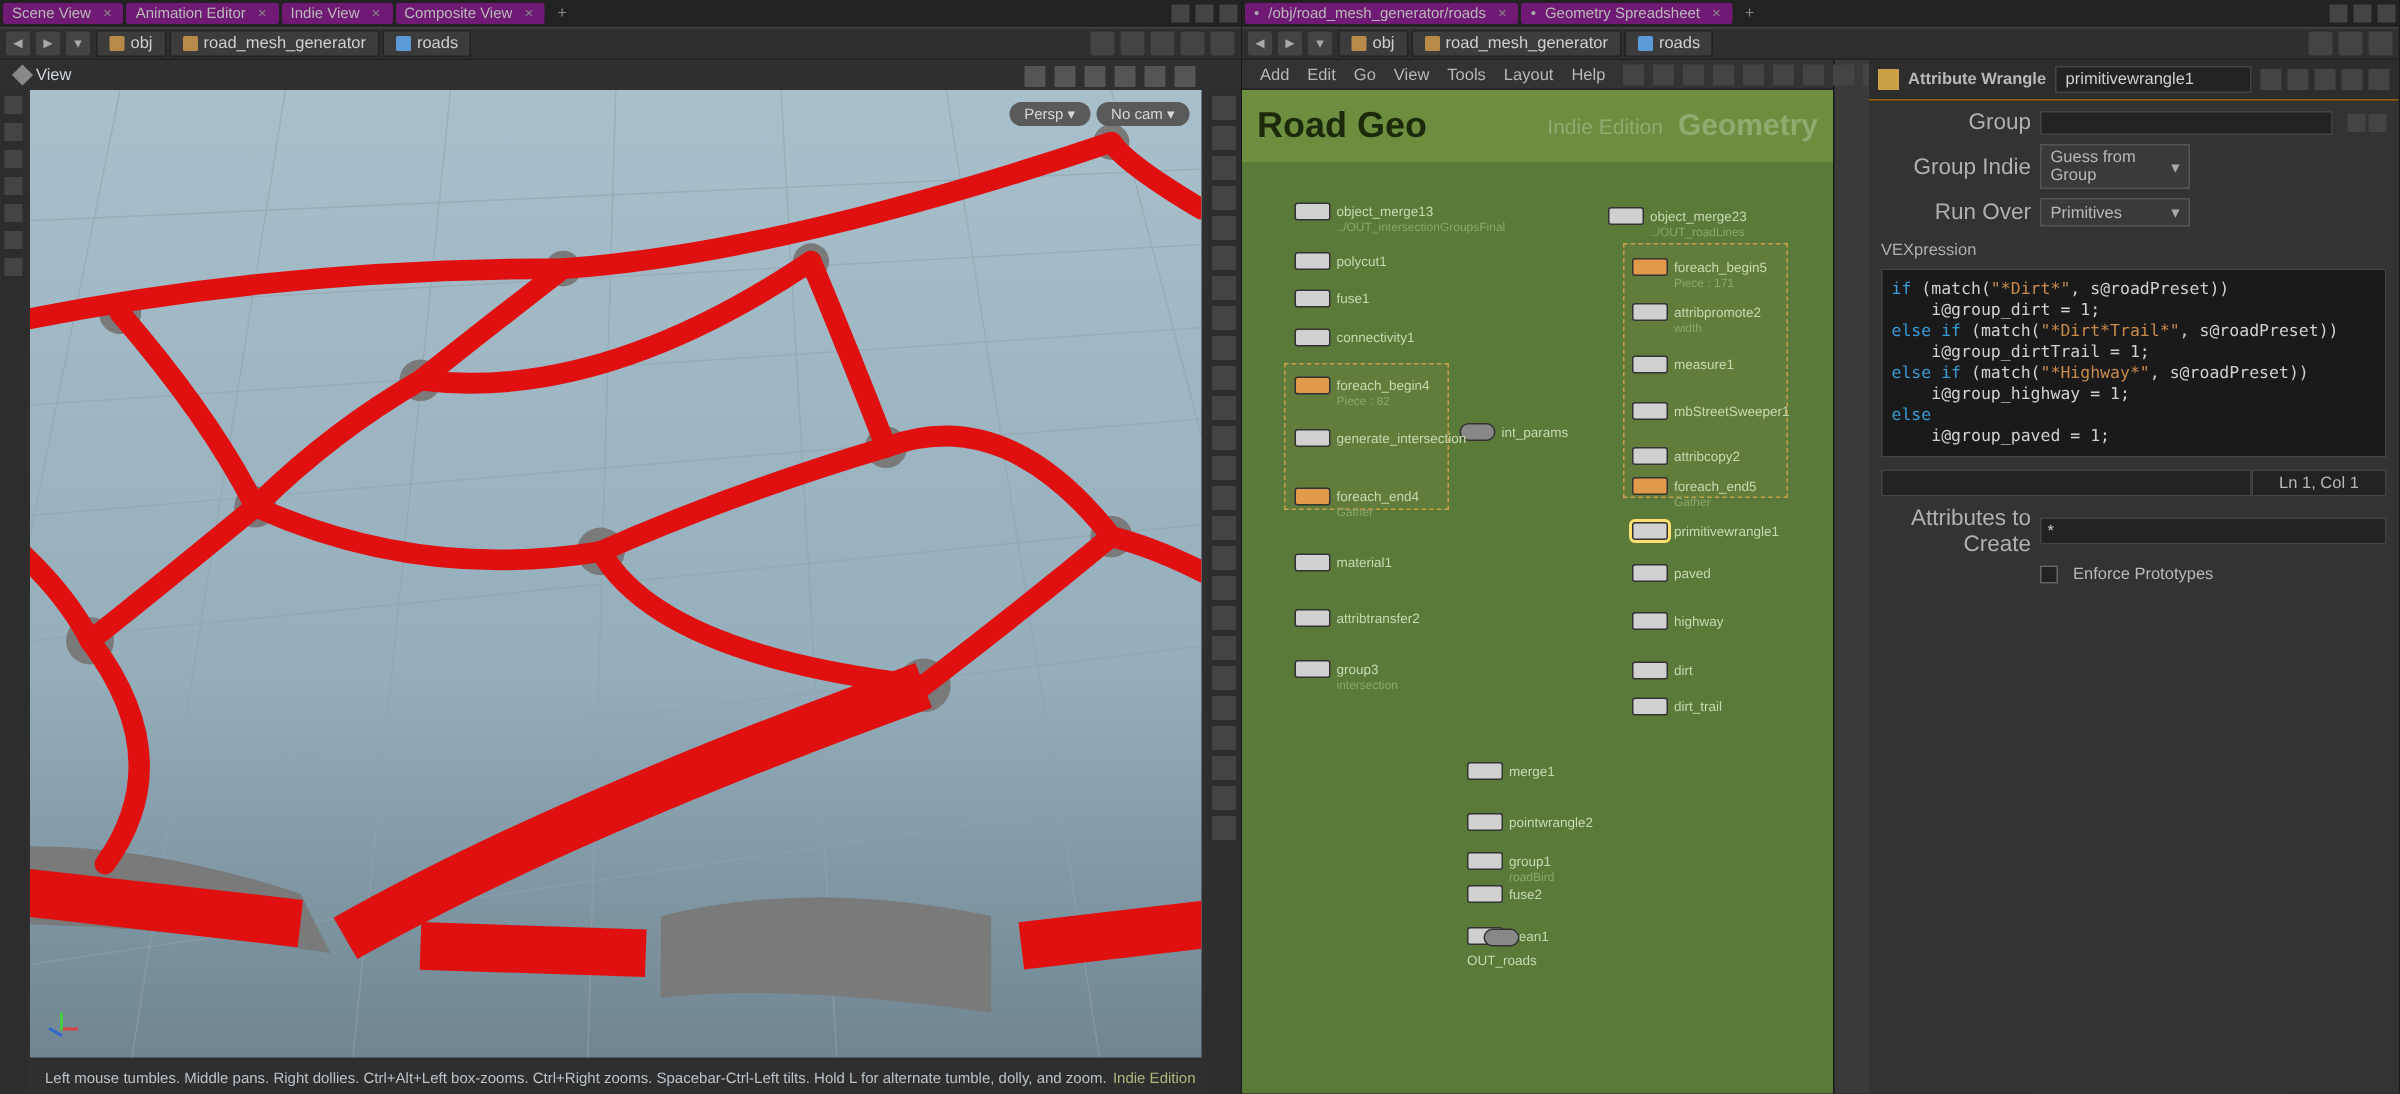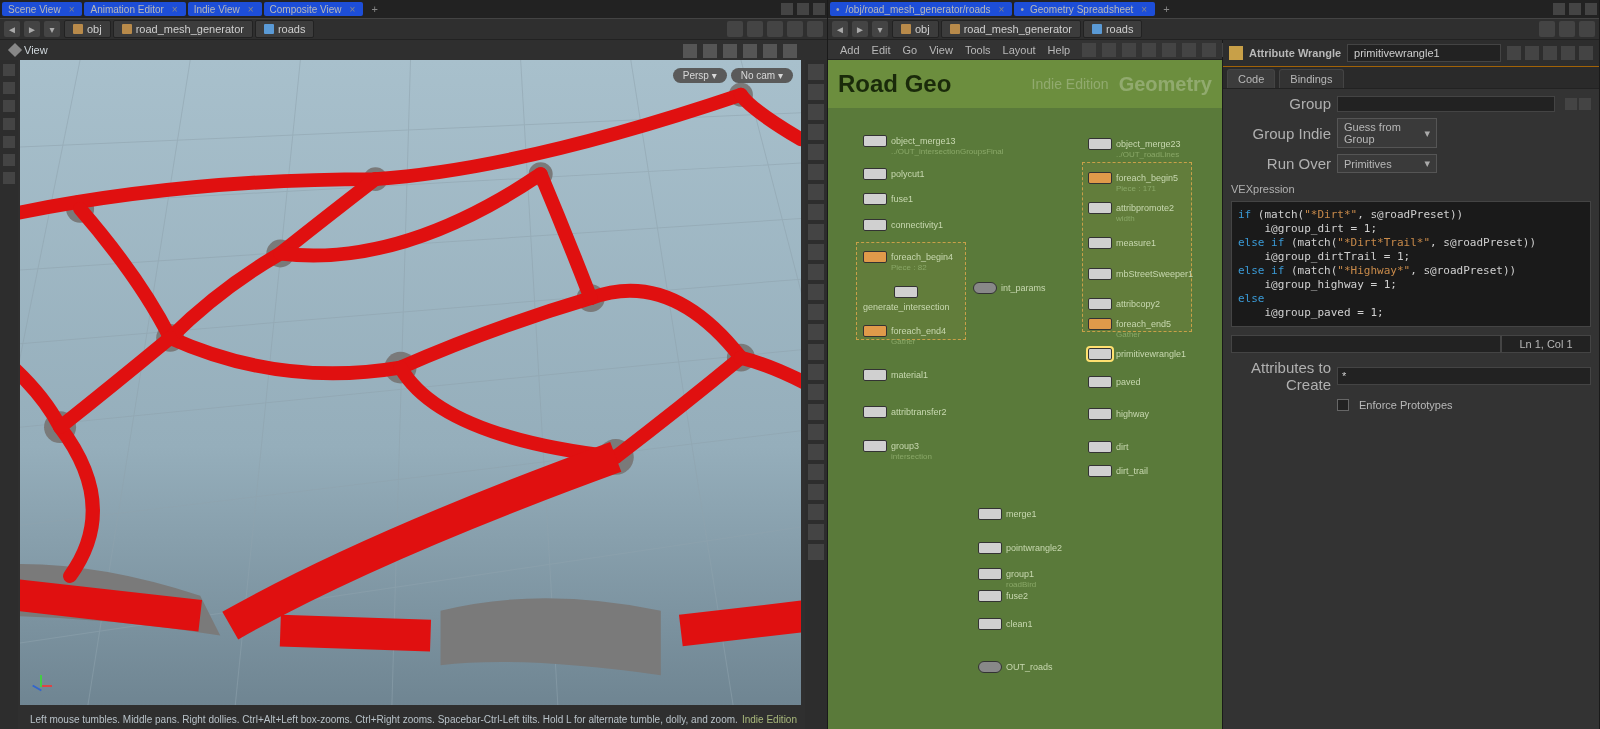--- a/index.html
+++ b/index.html
@@ -3,21 +3,21 @@
 <meta charset="utf-8">
 <style>
 * { box-sizing: border-box; margin: 0; padding: 0; }
 html, body { width: 1600px; height: 729px; overflow: hidden; background: #2a2a2a; font-family: sans-serif; font-size: 11px; color: #b8b8b8; }
 .root { display: flex; width: 100%; height: 100%; }
 .pane { display: flex; flex-direction: column; background: #3a3a3a; border-right: 1px solid #1a1a1a; }
 .left-pane { width: 828px; }
 .right-pane { flex: 1; }
 
 .tab-bar { display: flex; align-items: center; background: #222; height: 18px; padding: 0 2px; gap: 2px; }
-.tab { display: flex; align-items: center; gap: 4px; padding: 1px 8px 1px 6px; background: #1d4ed8; color: #b8b8b8; font-size: 10px; border-radius: 2px; height: 14px; }
+.tab { display: flex; align-items: center; gap: 4px; padding: 1px 8px 1px 6px; background: #701a75; color: #b8b8b8; font-size: 10px; border-radius: 2px; height: 14px; }
 .tab.close::after { content: "×"; margin-left: 4px; color: #888; }
 .tab-mod::before { content: "•"; color: #aaa; margin-right: 2px; }
 .tab-bar .plus { color: #888; padding: 0 6px; }
 .win-ctrl { margin-left: auto; display: flex; gap: 4px; }
 .win-ctrl span { width: 12px; height: 12px; background: #444; display: inline-block; }
 
 .path-bar { display: flex; align-items: center; background: #2f2f2f; height: 22px; padding: 0 4px; gap: 4px; border-top: 1px solid #444; border-bottom: 1px solid #222; }
 .nav-btn { width: 16px; height: 16px; background: #444; border-radius: 2px; display: flex; align-items: center; justify-content: center; font-size: 10px; color: #aaa; }
 .bread { display: flex; align-items: center; gap: 2px; }
 .bread-seg { display: flex; align-items: center; gap: 4px; padding: 2px 8px; background: #3c3c3c; border: 1px solid #222; border-radius: 2px; font-size: 11px; color: #cfcfcf; }
@@ -41,21 +41,21 @@
 .left-shelf { position: absolute; left: 0; top: 20px; bottom: 0; width: 18px; background: #2d2d2d; display: flex; flex-direction: column; gap: 6px; padding: 4px 2px; }
 .left-shelf span { width: 12px; height: 12px; background: #444; margin: 0 auto; }
 .status-bar { position: absolute; bottom: 4px; left: 30px; right: 30px; font-size: 10px; color: #b8c2c8; display: flex; align-items: center; }
 .status-bar .indie { margin-left: auto; color: #a9b97c; }
 .axis-gizmo { position: absolute; bottom: 30px; left: 28px; width: 26px; height: 26px; }
 .axis-gizmo .x { position:absolute; left:12px; top:12px; width:12px; height:2px; background:#d44; }
 .axis-gizmo .y { position:absolute; left:12px; top:2px; width:2px; height:12px; background:#4c4; }
 .axis-gizmo .z { position:absolute; left:4px; top:14px; width:10px; height:2px; background:#36c; transform:rotate(30deg); }
 
 
-.right-content { flex: 1; display: flex; }
+.right-content { flex: 1; display: flex; gap: 23px; }
 .network-pane { width: 395px; display: flex; flex-direction: column; background: #2f2f2f; border-right: 1px solid #1a1a1a; }
 .menu-bar { display: flex; align-items: center; gap: 12px; padding: 2px 12px; height: 20px; background: #333; font-size: 11px; border-bottom: 1px solid #222; }
 .menu-bar .right { margin-left:auto; display:flex; gap:6px; }
 .menu-bar .right span { width:14px; height:14px; background:#444; }
 .network-canvas { flex: 1; background: #5a7a3a; position: relative; overflow: hidden; }
 .net-header { background: #6c8e3e; height: 48px; padding: 6px 10px; display: flex; align-items: center; }
 .net-title { font-size: 24px; font-weight: bold; color: #1a2a0a; }
 .net-sub { margin-left: auto; color: rgba(255,255,255,0.25); font-size: 14px; margin-right: 10px; }
 .net-geo { color: rgba(255,255,255,0.25); font-size: 20px; font-weight: bold; }
 .nodes { position: absolute; top: 60px; left: 0; right: 0; bottom: 0; }
@@ -350,21 +350,21 @@
               </div>
               <div class="node" style="left: 35px; top: 99px;">
                 <span class="body" style=""></span>
                 <span>connectivity1</span>
               </div>
               <div class="node" style="left: 35px; top: 131px;">
                 <span class="body orange" style=""></span>
                 <span>foreach_begin4</span>
                 <span class="sub">Piece : 82</span>
               </div>
-              <div class="node" style="left: 35px; top: 166px; flex-direction: column;">
+              <div class="node" style="left: 35px; top: 166px;">
                 <span class="body" style=""></span>
                 <span>generate_intersection</span>
               </div>
               <div class="node" style="left: 35px; top: 205px;">
                 <span class="body orange" style=""></span>
                 <span>foreach_end4</span>
                 <span class="sub">Gather</span>
               </div>
               <div class="node" style="left: 35px; top: 249px;">
                 <span class="body" style=""></span>
@@ -372,21 +372,21 @@
               </div>
               <div class="node" style="left: 35px; top: 286px;">
                 <span class="body" style=""></span>
                 <span>attribtransfer2</span>
               </div>
               <div class="node" style="left: 35px; top: 320px;">
                 <span class="body" style=""></span>
                 <span>group3</span>
                 <span class="sub">intersection</span>
               </div>
-              <div class="node" style="left: 260px; top: 18px; align-items: center;">
+              <div class="node" style="left: 244px; top: 18px; align-items: center;">
                 <span class="body" style=""></span>
                 <span>object_merge23</span>
                 <span class="sub">../OUT_roadLines</span>
               </div>
               <div class="node" style="left: 260px; top: 52px;">
                 <span class="body orange" style=""></span>
                 <span>foreach_begin5</span>
                 <span class="sub">Piece : 171</span>
               </div>
               <div class="node" style="left: 260px; top: 82px;">
@@ -445,44 +445,40 @@
                 <span class="sub">roadBird</span>
               </div>
               <div class="node" style="left: 150px; top: 470px;">
                 <span class="body" style=""></span>
                 <span>fuse2</span>
               </div>
               <div class="node" style="left: 150px; top: 498px;">
                 <span class="body" style=""></span>
                 <span>clean1</span>
               </div>
-              <div class="node" style="left: 150px; top: 541px;">
+              <div class="node" style="left: 150px; top: 499px; flex-direction: column;">
                 <span class="body null" style=""></span>
                 <span>OUT_roads</span>
               </div>
             </div>
         </div>
       </div>
 
       <div class="param-pane">
         <div class="param-head">
           <span class="ic"></span>
           <span style="font-weight:bold;">Attribute Wrangle</span>
           <div class="name-field">primitivewrangle1</div>
           <div class="tools">
               <span></span>
               <span></span>
               <span></span>
               <span></span>
               <span></span>
             </div>
-        </div>
-        <div class="param-tabs">
-          <div class="param-tab active">Code</div>
-          <div class="param-tab">Bindings</div>
         </div>
         <div class="param-body">
           <div class="param-row">
             <label>Group</label>
             <div class="field"></div>
             <div class="tiny-icons">
                 <span></span>
                 <span></span>
               </div>
           </div>

